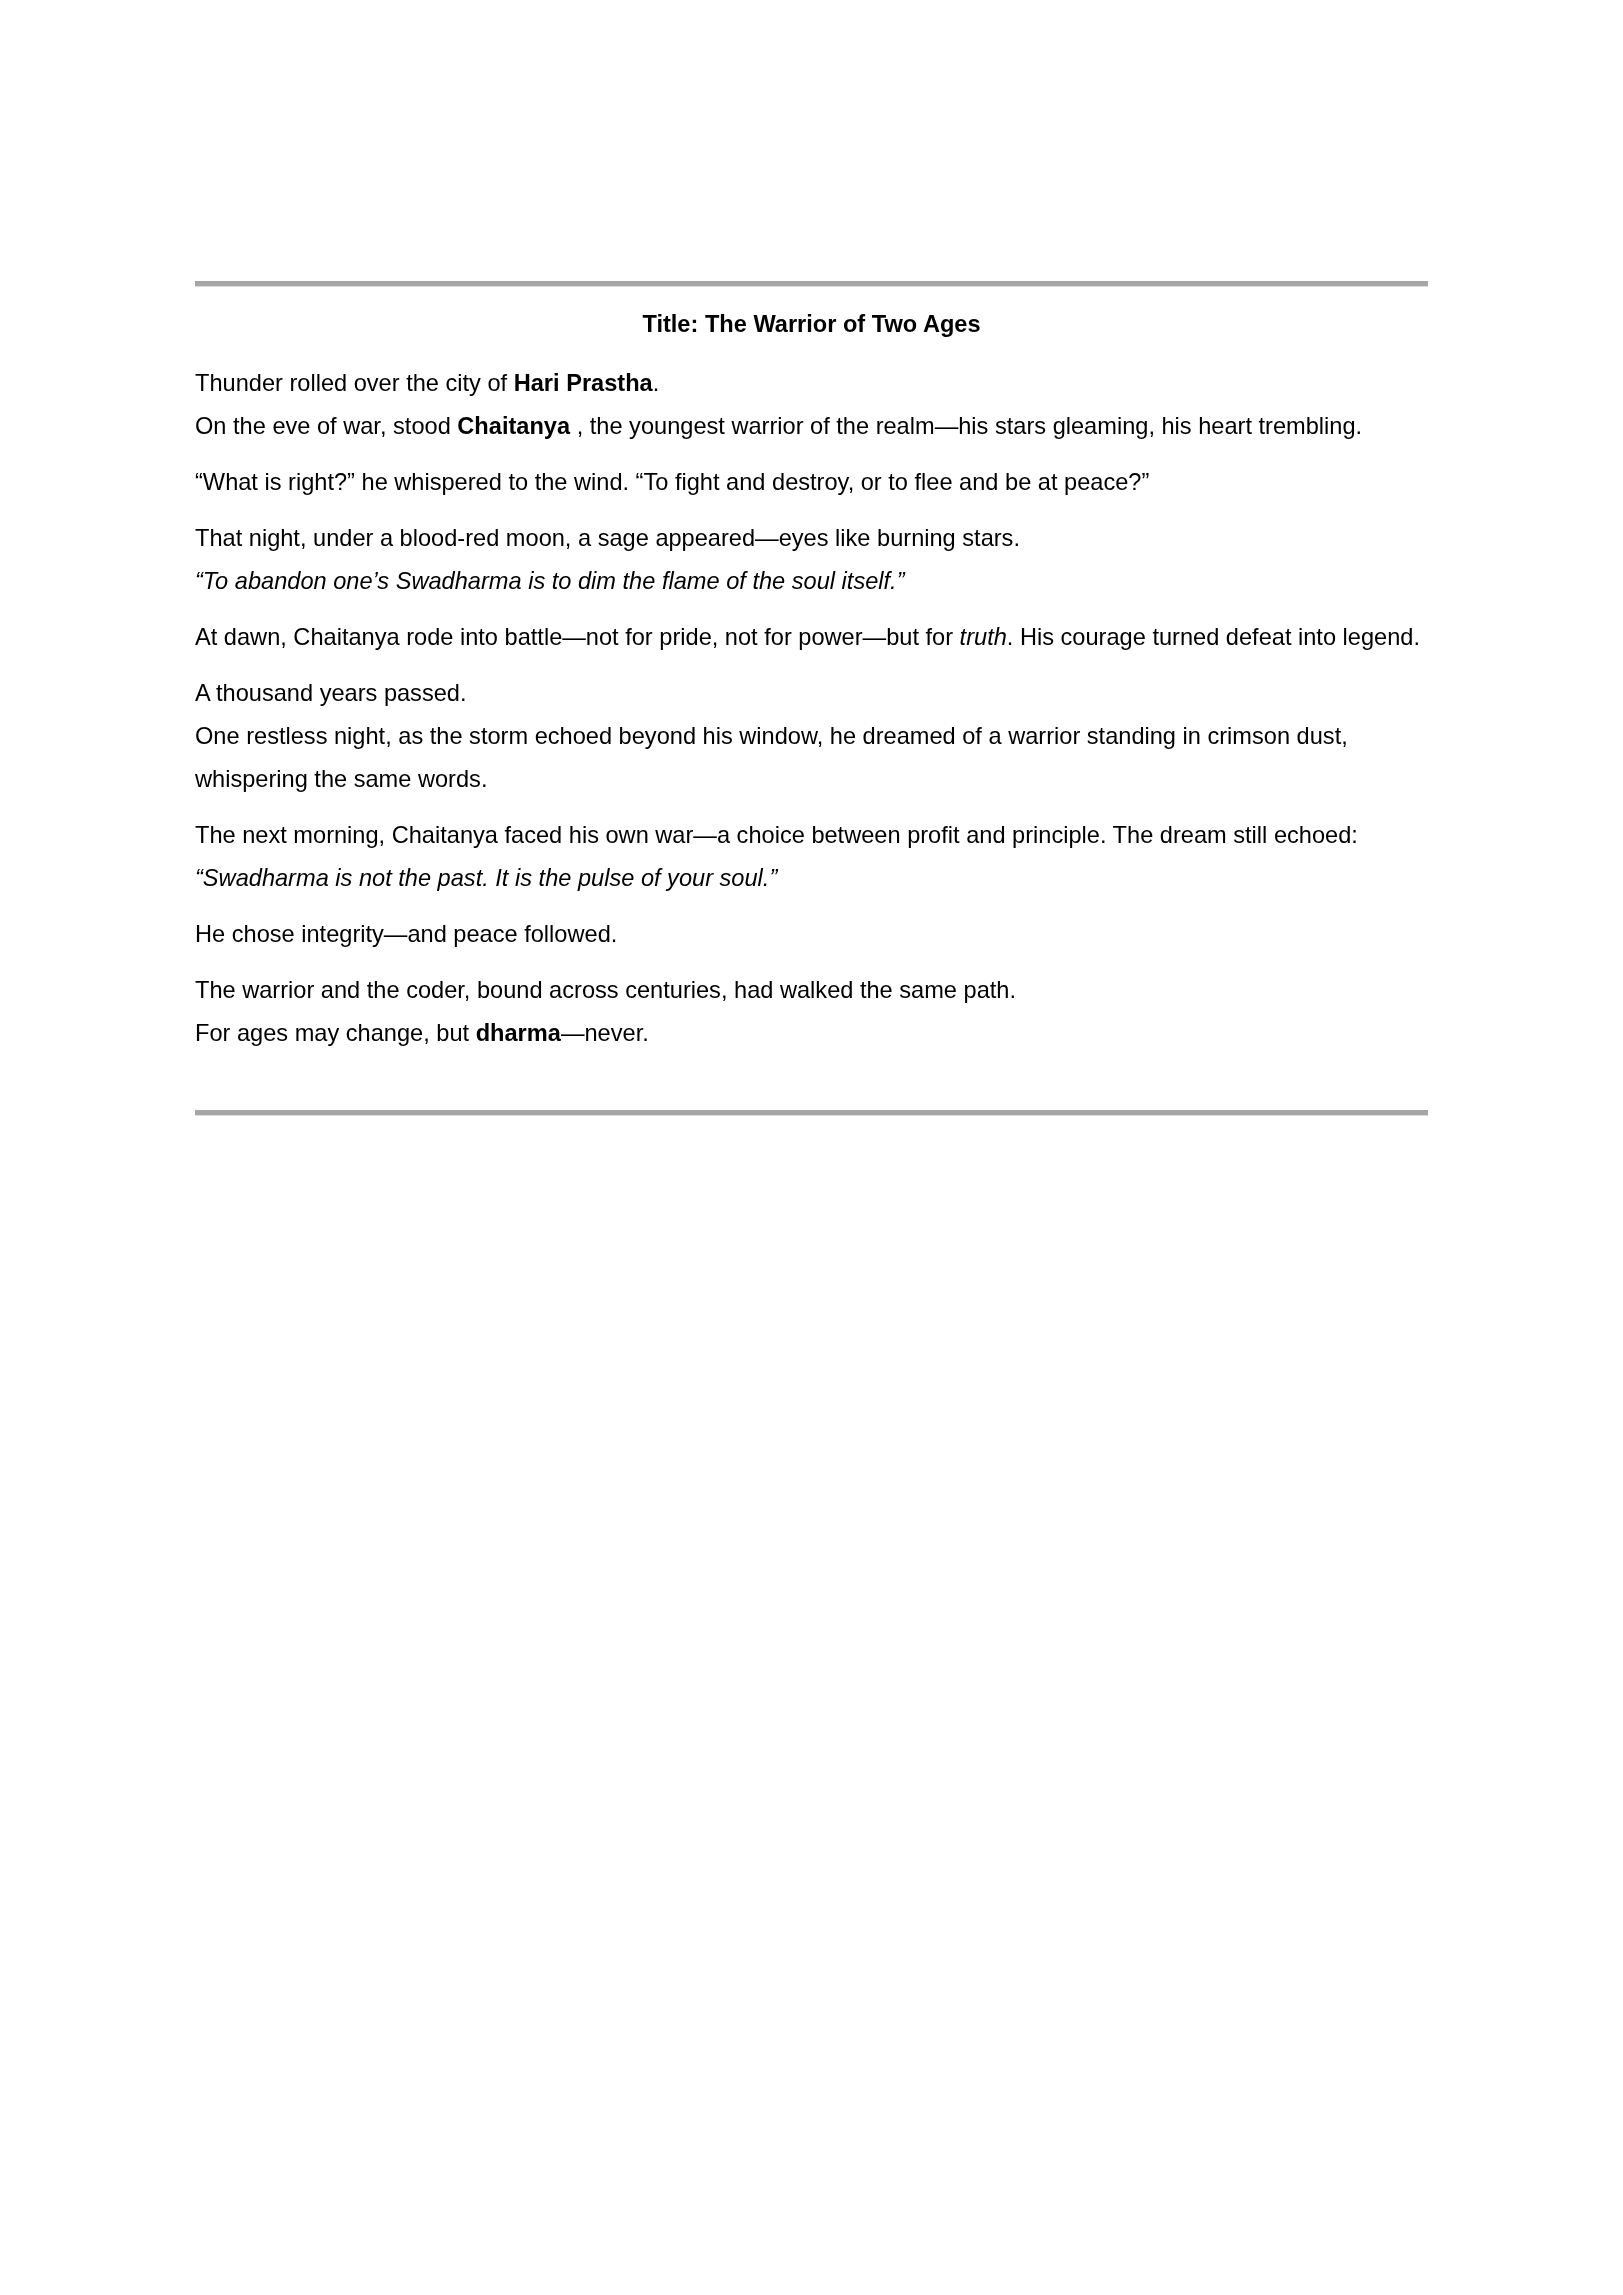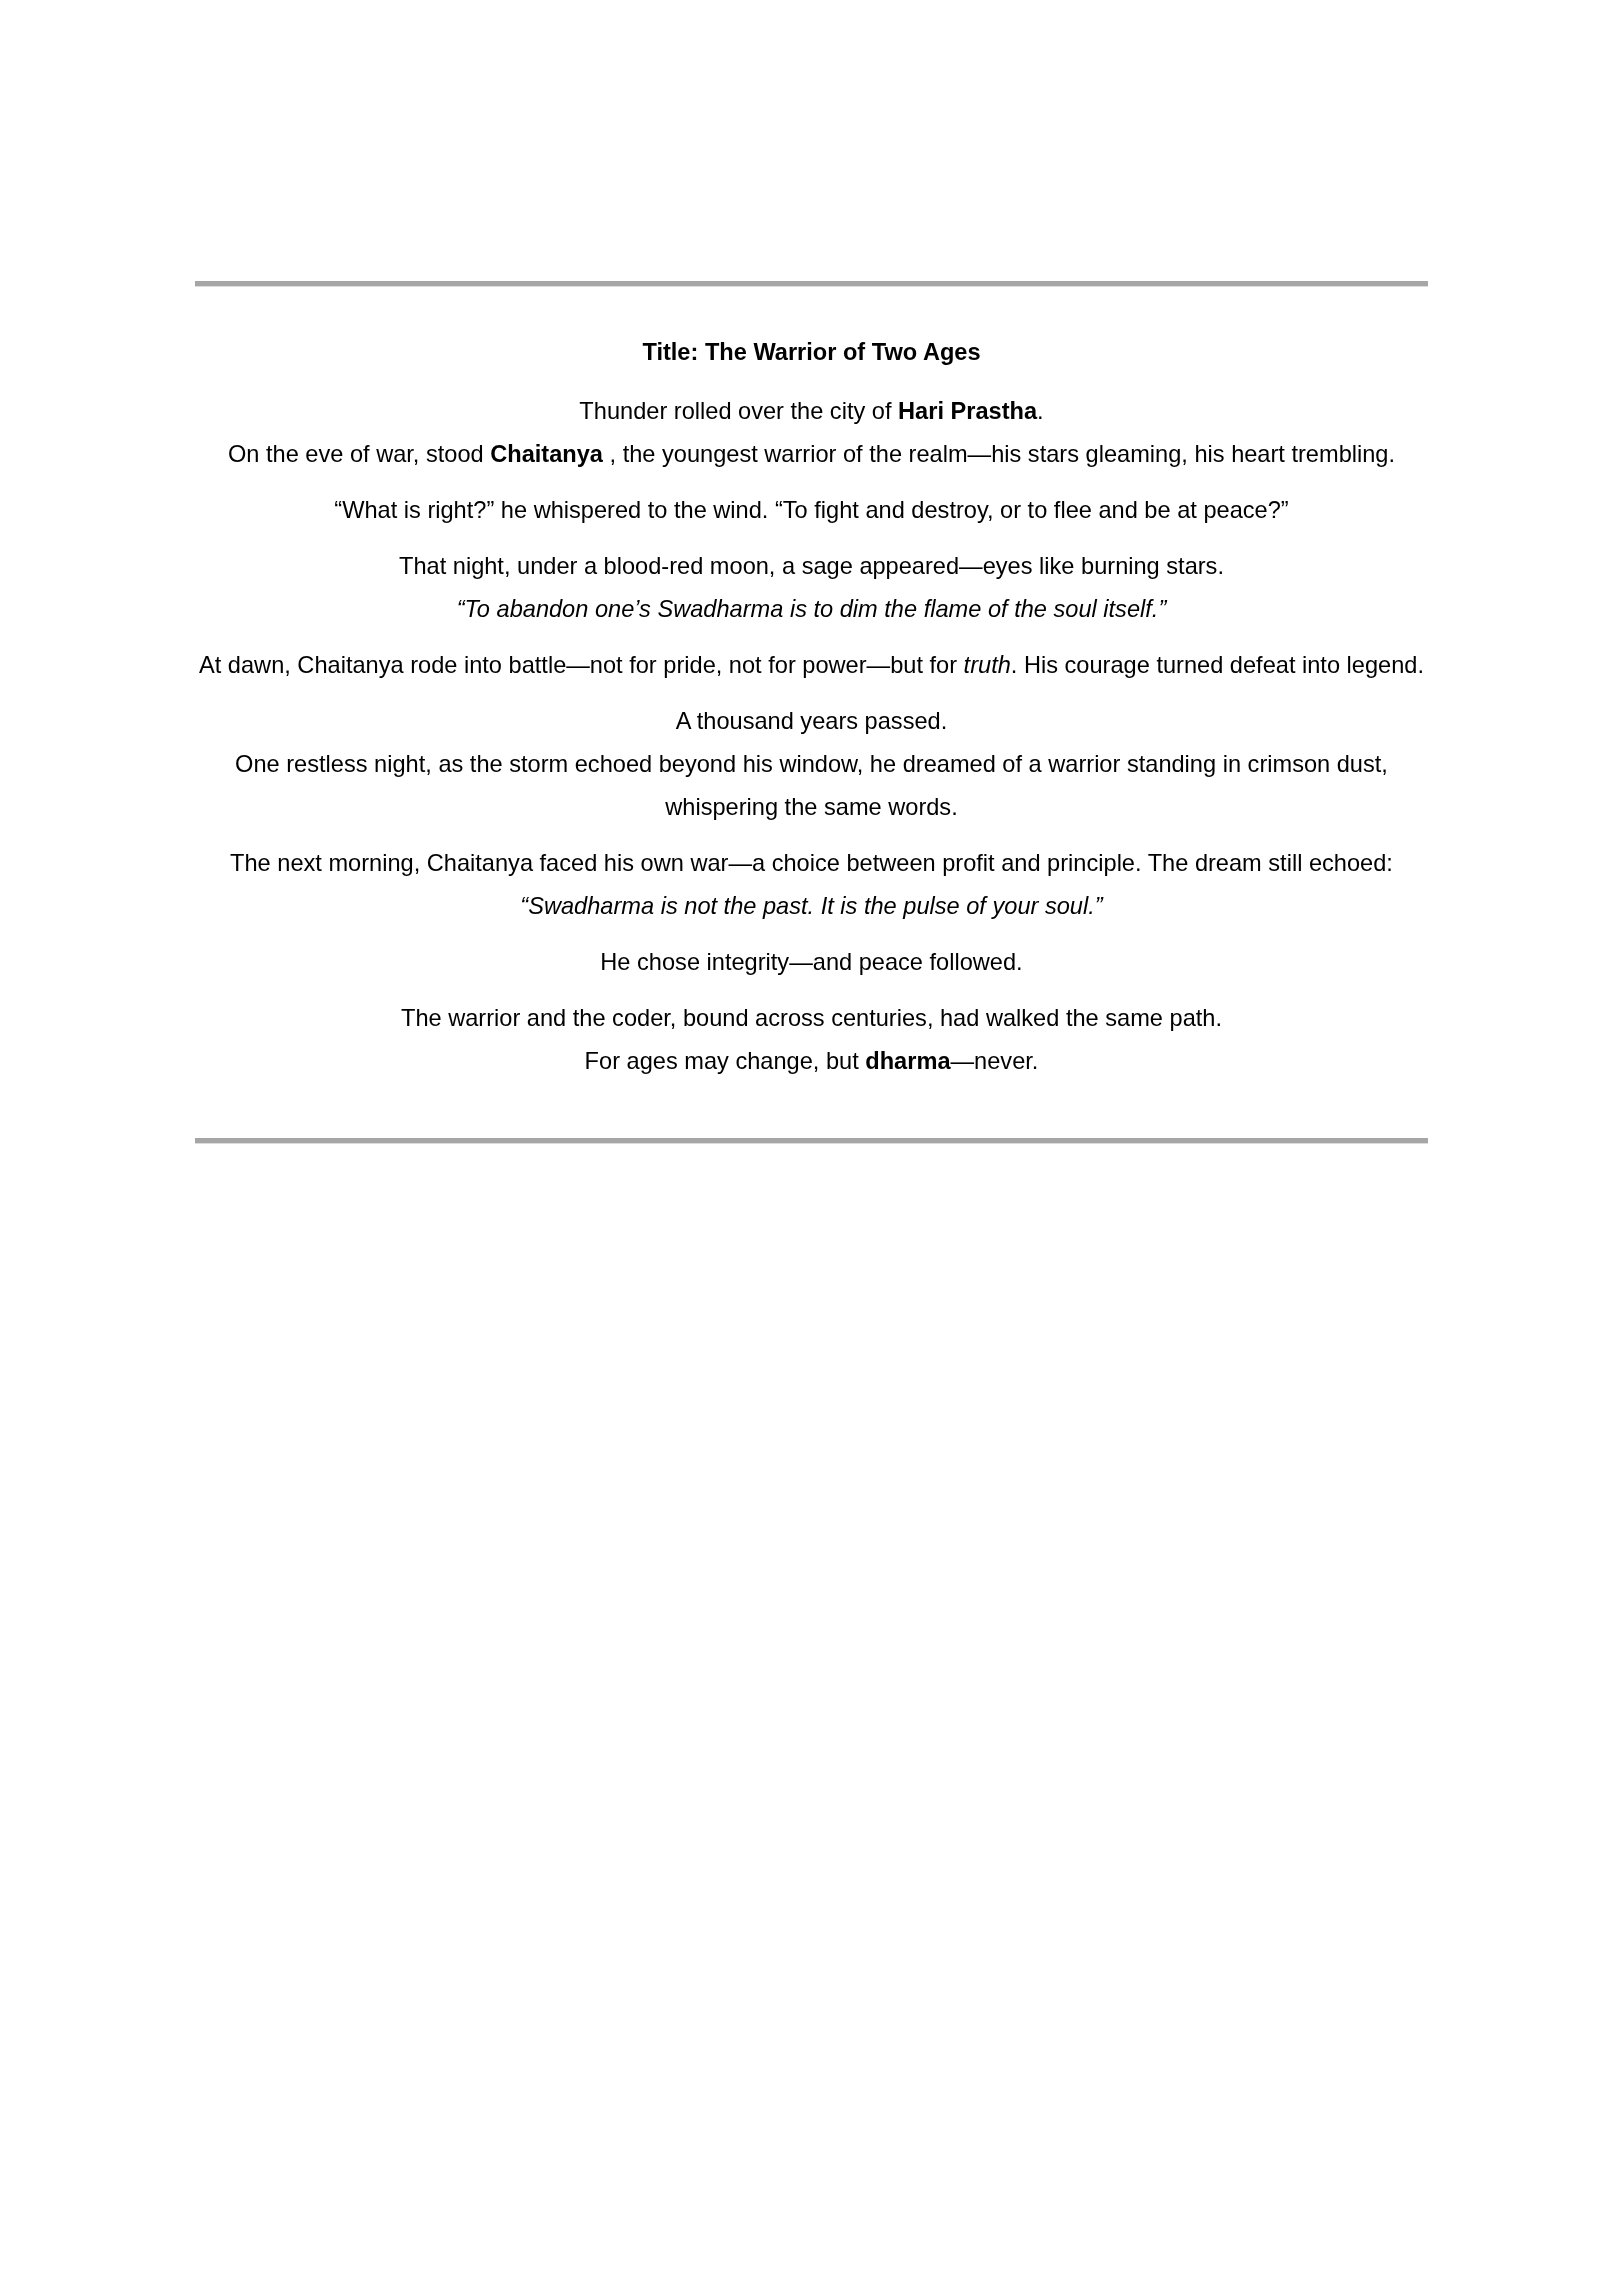--- a/index.html
+++ b/index.html
@@ -28,34 +28,34 @@
     background: #a6a6a6;
     border-bottom: 1.3px solid #dcdcdc;
   }
   .rule-top {
     margin-top: 281px;
   }
   .rule-bottom {
     margin-top: 55px;
   }
   .doc-title {
-    margin-top: 44px;
+    margin-top: 16px;
     margin-bottom: 16.4px;
     font-size: 23.6px;
     line-height: 43px;
     font-weight: bold;
     color: #000000;
     text-align: center;
   }
   .para {
     margin: 0 0 13px 0;
     font-size: 23.6px;
     line-height: 43px;
     color: #000000;
-    text-align: center;
+    text-align: left;
   }
   .para:last-child {
     margin-bottom: 0;
   }
   .b { font-weight: bold; }
   .i { font-style: italic; }
 </style>
 </head>
 <body>
 

